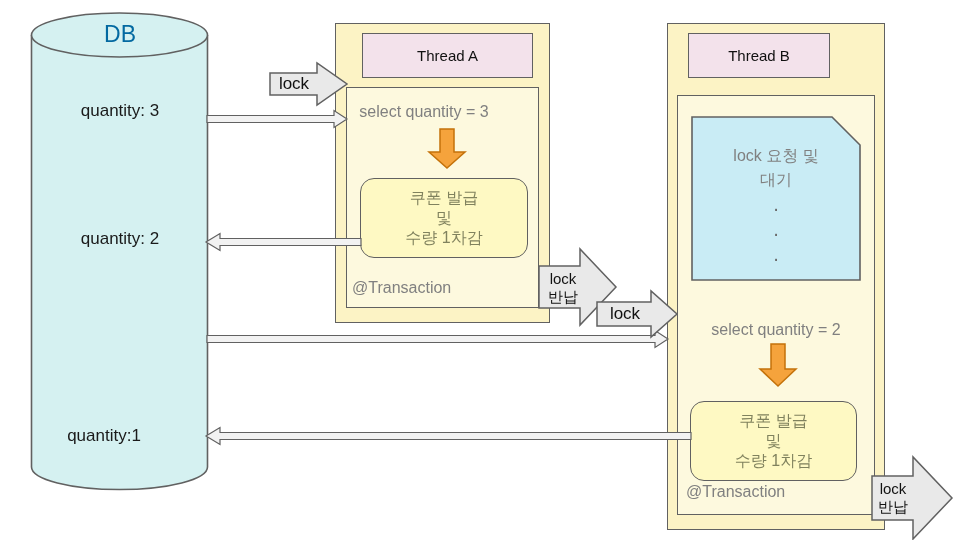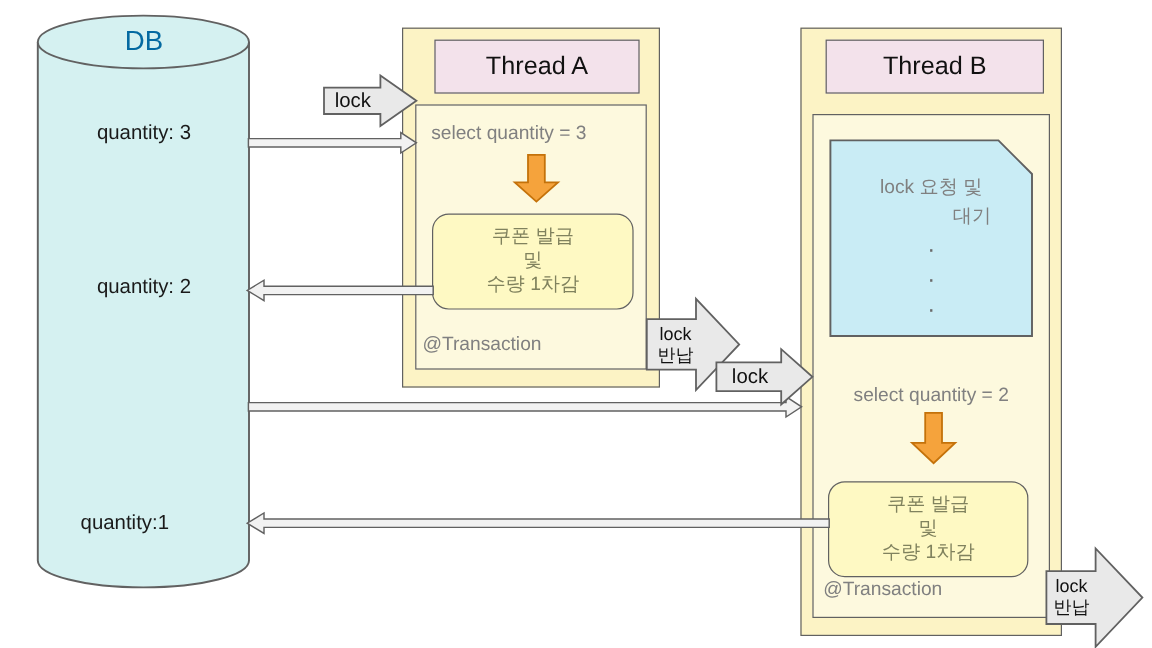--- a/index.html
+++ b/index.html
@@ -4,21 +4,21 @@
 <style>
   html,body{margin:0;padding:0;background:#fff;}
   .canvas{
     position:relative;width:960px;height:540px;background:#ffffff;
     font-family:"Liberation Sans","DejaVu Sans",sans-serif;overflow:hidden;
   }
   .box{position:absolute;border:1.6px solid #616161;box-sizing:border-box;}
   .outer{background:#fcf3c5;}
   .inner{background:#fdf9de;}
   .hdr{background:#f3e2eb;display:flex;align-items:center;justify-content:center;}
-  .hdr span{font-size:21px;color:#111;}
+  .hdr span{font-size:15px;color:#111;}
   .green{
     background:#fef9c3;border-radius:14px;
     display:flex;flex-direction:column;align-items:center;justify-content:center;
     color:#80825e;font-size:16px;line-height:20px;text-align:center;
   }
   svg.layer{position:absolute;left:0;top:0;pointer-events:none;}
   .txt{position:absolute;color:#808080;font-size:16px;}
   .center{text-align:center;}
   .db-title{font-size:23px;color:#0369a1;}
   .qty{font-size:17px;color:#1a1a1a;}
@@ -38,21 +38,21 @@
     <span>Thread A</span>
   </div>
   <div class="box green" style="left:360px;top:178px;width:168px;height:80px;">
     <div>쿠폰 발급</div>
     <div>및</div>
     <div>수량 1차감</div>
   </div>
 
   <div class="box outer" style="left:667px;top:23px;width:218px;height:507px;"></div>
   <div class="box inner" style="left:677px;top:95px;width:198px;height:420px;"></div>
-  <div class="box hdr" style="left:688px;top:33px;width:182px;height:45px;">
+  <div class="box hdr" style="left:688px;top:33px;width:142px;height:45px;">
     <span>Thread B</span>
   </div>
   <div class="box green" style="left:690px;top:401px;width:167px;height:80px;">
     <div>쿠폰 발급</div>
     <div>및</div>
     <div>수량 1차감</div>
   </div>
 
   <svg class="layer" width="960" height="540" viewBox="0 0 960 540">
 
@@ -77,21 +77,21 @@
 
   <div class="txt db-title center" style="left:60px;top:21px;width:120px;">DB</div>
   <div class="txt qty center" style="left:40px;top:101px;width:160px;">quantity: 3</div>
   <div class="txt qty center" style="left:40px;top:229px;width:160px;">quantity: 2</div>
   <div class="txt qty center" style="left:24px;top:426px;width:160px;">quantity:1</div>
 
   <div class="txt center" style="left:346px;top:103px;width:156px;">select quantity = 3</div>
   <div class="txt" style="left:352px;top:279px;">@Transaction</div>
 
   <div class="txt center" style="left:692px;top:146px;width:168px;">lock 요청 및</div>
-  <div class="txt center" style="left:692px;top:170px;width:168px;padding-left:34px;">대기</div>
+  <div class="txt center" style="left:692px;top:170px;width:168px;">대기</div>
   <div class="txt center dots" style="left:692px;top:196px;width:168px;">
     <div>·</div>
     <div>·</div>
     <div>·</div>
   </div>
   <div class="txt center" style="left:677px;top:321px;width:198px;">select quantity = 2</div>
   <div class="txt" style="left:686px;top:483px;">@Transaction</div>
 
   <div class="txt locklbl center" style="left:268px;top:74px;width:52px;">lock</div>
   <div class="txt locklbl2 center" style="left:534px;top:270px;width:58px;">

